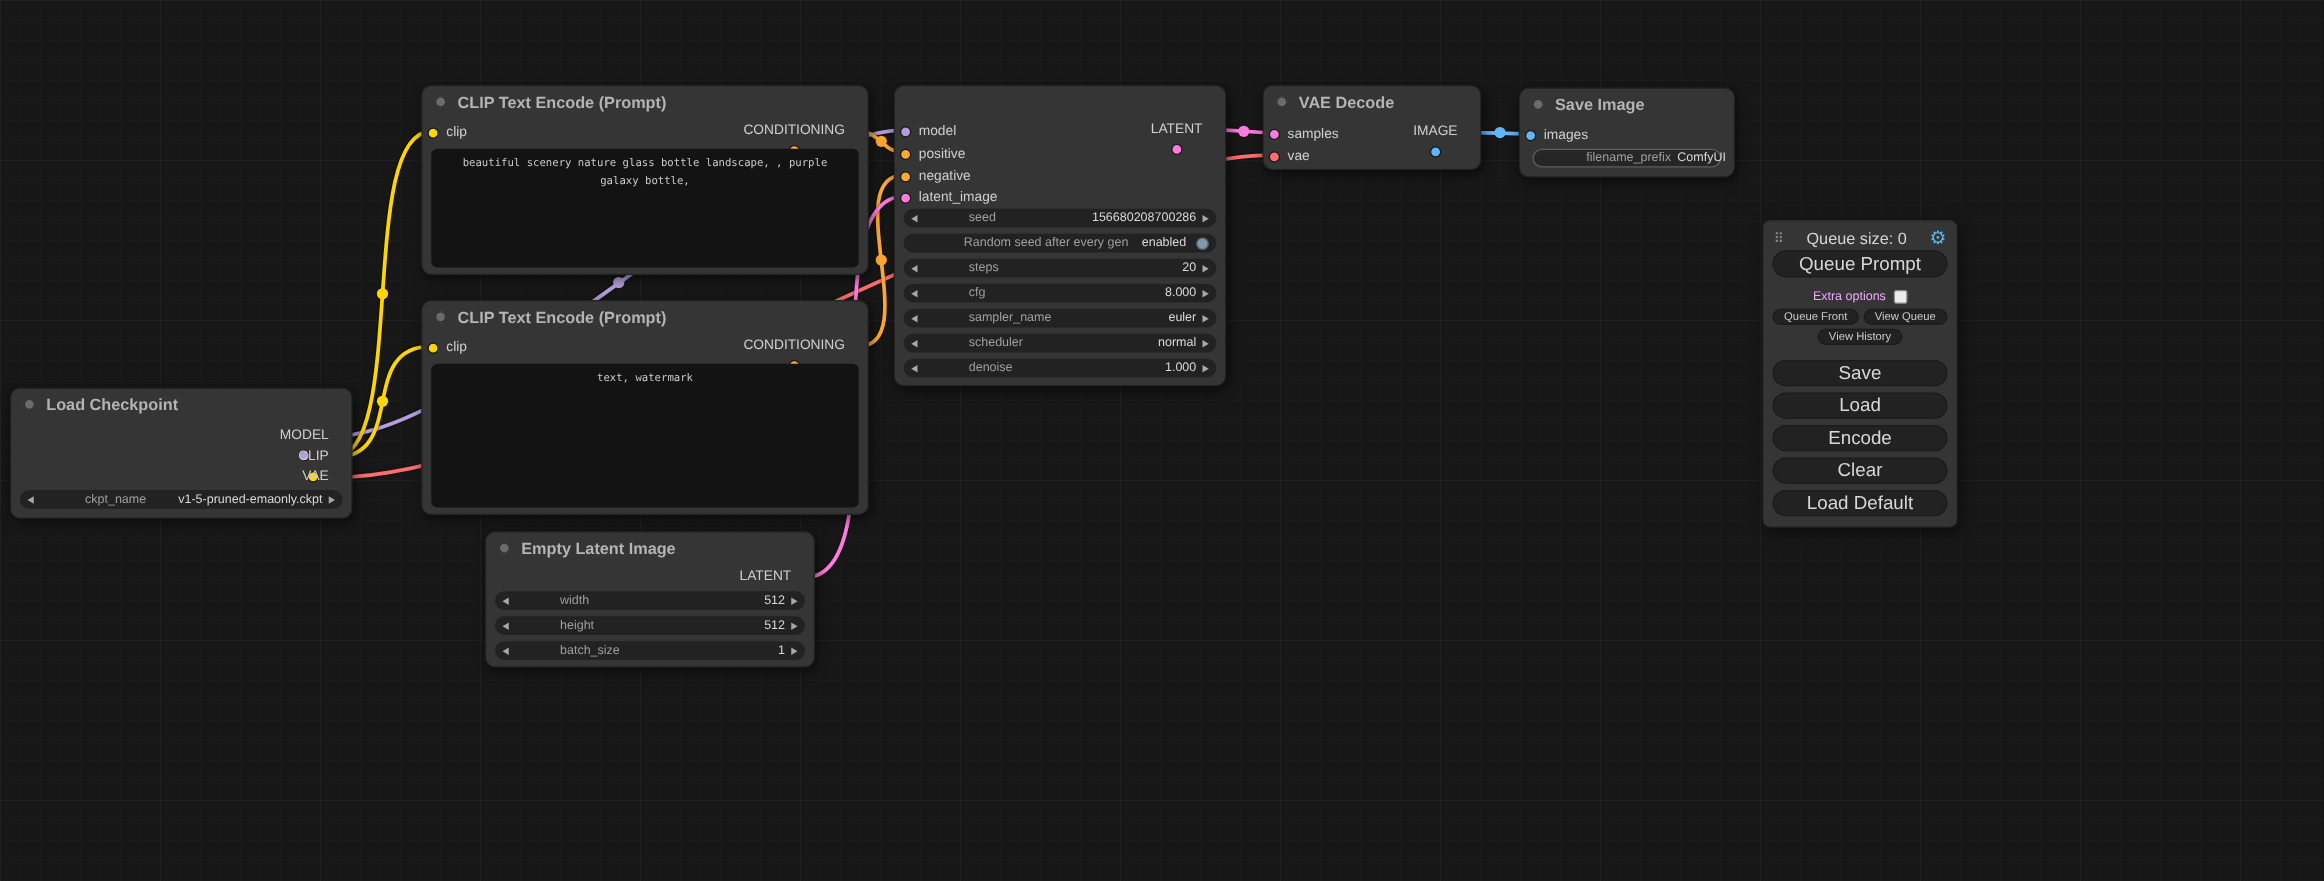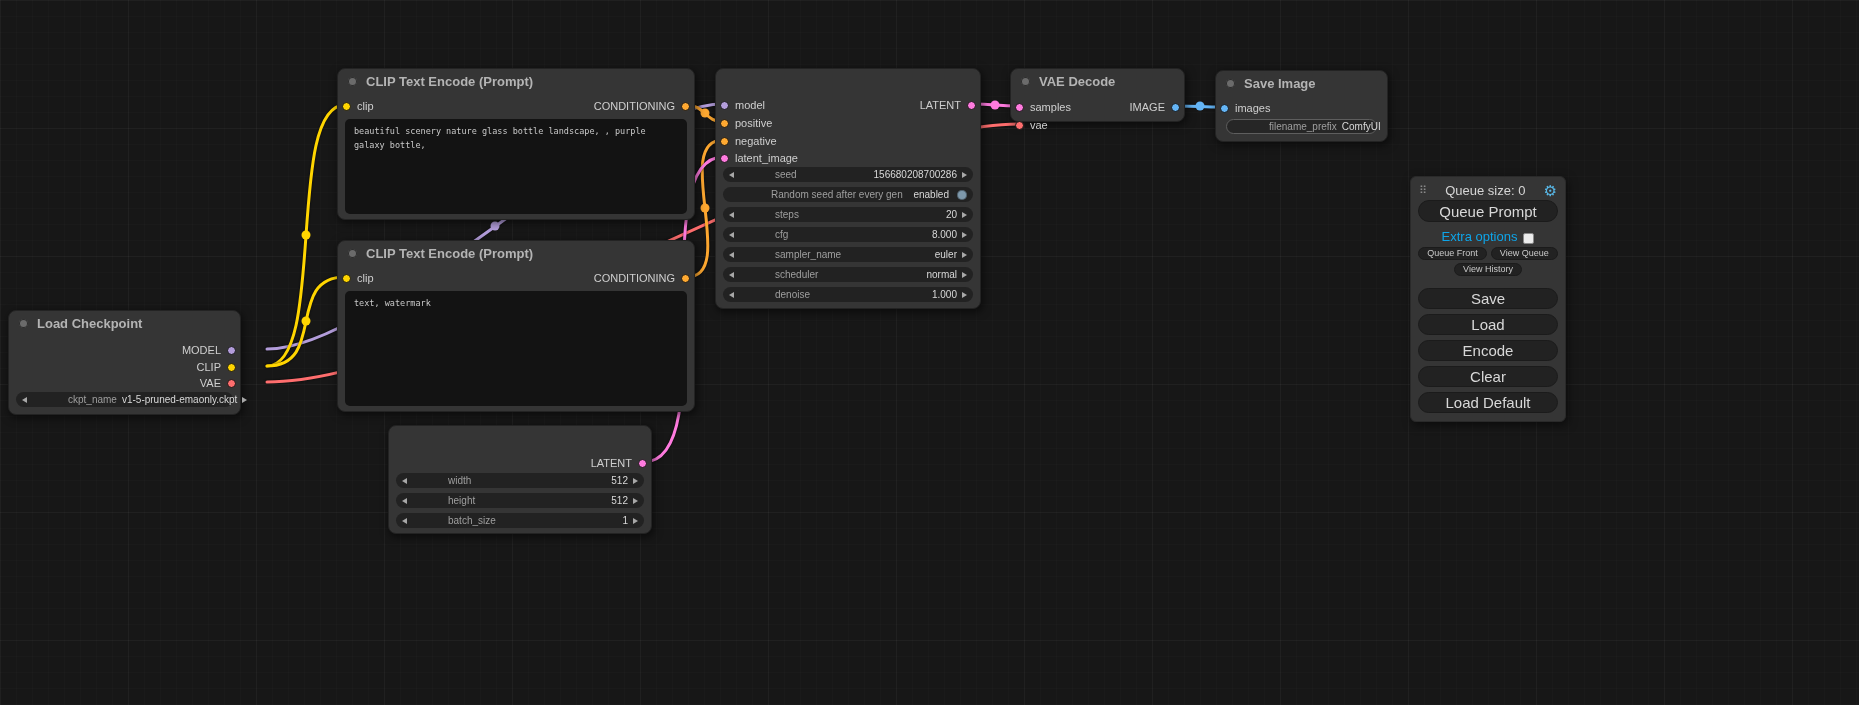--- a/index.html
+++ b/index.html
@@ -18,48 +18,48 @@
   svg.wires path{fill:none;stroke-width:3;stroke-linecap:round;filter:drop-shadow(0 0 1px rgba(0,0,0,.7));}
 
   .node{position:absolute;background:#353535;border:1px solid #232323;border-radius:8px;
         box-shadow:1.5px 2.5px 9px rgba(0,0,0,.55);z-index:2;}
   .header{height:24px;display:flex;align-items:center;gap:9px;padding:0 10px;}
   .tdot{width:9px;height:9px;border-radius:50%;background:#6b6b6b;box-shadow:inset 0 0 0 1px #2c2c2c;flex:none;cursor:pointer;}
   .node-title{font-size:13px;color:#b4b4b4;white-space:nowrap;font-weight:bold;}
 
   .row{position:absolute;display:flex;align-items:center;height:16px;font-size:11px;color:#cfcfcf;gap:6px;}
   .row.in{left:4px;}
-  .row.out{right:4px;}
+  .row.out{right:18px;flex-direction:column;}
   .port{width:9px;height:9px;border-radius:50%;border:1px solid #161616;flex:none;cursor:crosshair;}
   .slot-label{white-space:nowrap;}
 
   .widget{position:absolute;height:15px;background:#222;border-radius:8px;display:flex;align-items:center;
           gap:5px;padding:0 6px;font-size:10px;cursor:pointer;}
   .widget.bordered{border:1px solid #5e5e5e;background:#262626;}
   .wlabel{color:#9f9f9f;white-space:nowrap;padding-left:36px;}
   .wvalue{margin-left:auto;color:#d8d8d8;white-space:nowrap;}
   .arr-l{width:0;height:0;border-top:3.5px solid transparent;border-bottom:3.5px solid transparent;border-right:5px solid #a8a8a8;flex:none;}
   .arr-r{width:0;height:0;border-top:3.5px solid transparent;border-bottom:3.5px solid transparent;border-left:5px solid #a8a8a8;flex:none;}
   .knob{width:10px;height:10px;border-radius:50%;flex:none;margin-left:3px;box-shadow:inset 0 0 0 1px rgba(0,0,0,.35);}
 
   .node-text{position:absolute;background:#131313;border-radius:5px;padding:5px 9px;
              font-family:"DejaVu Sans Mono",monospace;font-size:8.5px;line-height:14px;color:#c9c9c9;
-             white-space:pre-wrap;overflow:hidden;cursor:text;}
+             white-space:pre-wrap;overflow:hidden;cursor:text;text-align:center;}
 
   #queue-panel{position:absolute;left:1410px;top:176px;width:156px;height:246px;background:#353535;
                border:1px solid #2a2a2a;border-radius:6px;z-index:3;box-shadow:2px 3px 10px rgba(0,0,0,.5);color:#ddd;}
   .ph{display:flex;align-items:center;padding:6px 8px 2px;}
   .drag{color:#8a8a8a;font-size:11px;cursor:grab;flex:none;}
   .qsize{flex:1;text-align:center;font-size:13px;color:#d6d6d6;}
   .gear{font-size:15px;cursor:pointer;flex:none;line-height:1;}
   .btn{display:block;background:#222;color:#d8d8d8;border:1px solid #1b1b1b;border-radius:11px;
        font-family:inherit;cursor:pointer;text-align:center;}
   .btn.big{width:140px;height:22px;margin:0 auto;font-size:15px;line-height:19px;}
   .qp{margin-top:2px;}
-  .extra{display:flex;align-items:flex-end;justify-content:center;gap:6px;height:14px;margin-top:8px;font-size:13px;color:#0ea5e9;}
+  .extra{display:flex;align-items:center;justify-content:center;gap:6px;height:14px;margin-top:8px;font-size:10px;color:#f0abfc;}
   .cb{width:11px;height:11px;background:#ececec;border:1px solid #8a8a8a;border-radius:2px;cursor:pointer;flex:none;}
   .srow{display:flex;justify-content:center;gap:4px;margin-top:3px;}
   .btn.sm{height:13px;font-size:9px;line-height:11px;border-radius:7px;padding:0 8px;color:#c9c9c9;display:inline-block;}
   .actions .btn.big{height:21px;margin-top:5px;line-height:18px;}
   .actions .btn.big:first-child{margin-top:12px;}
 </style>
 </head>
 <body>
 
 <div id="app">
@@ -78,21 +78,21 @@
     <circle cx="306" cy="235" r="4.5" fill="#FFD500"></circle>
     <circle cx="306" cy="321" r="4.5" fill="#FFD500"></circle>
     <circle cx="642" cy="253" r="4.5" fill="#FF6E6E"></circle>
     <circle cx="705" cy="113" r="4.5" fill="#FFA931"></circle>
     <circle cx="705" cy="208" r="4.5" fill="#FFA931"></circle>
     <circle cx="683" cy="309" r="4.5" fill="#FF7BDF"></circle>
     <circle cx="995" cy="105" r="4.5" fill="#FF7BDF"></circle>
     <circle cx="1200" cy="106" r="4.5" fill="#64B5F6"></circle>
   </svg>
 
-  <div class="node" style="left:8px;top:310px;width:233px;height:105px">
+  <div class="node" style="left:8px;top:310px;width:274px;height:105px">
     <div class="header">
       <span class="tdot"></span>
       <span class="node-title">Load Checkpoint</span>
     </div>
     <div class="row out" style="top:31px">
       <span class="slot-label">MODEL</span>
       <span class="port" style="background: rgb(179, 157, 219);"></span>
     </div>
     <div class="row out" style="top:48px">
       <span class="slot-label">CLIP</span>
@@ -136,20 +136,24 @@
       <span class="slot-label">clip</span>
     </div>
     <div class="row out" style="top:29px">
       <span class="slot-label">CONDITIONING</span>
       <span class="port" style="background: rgb(255, 169, 49);"></span>
     </div>
     <div class="node-text" style="left:7px;right:7px;top:50px;height:115px">text, watermark</div>
   </div>
 
   <div class="node" style="left:388px;top:425px;width:264px;height:109px">
+    <div class="header">
+      <span class="tdot"></span>
+      <span class="node-title">Empty Latent Image</span>
+    </div>
     <div class="row out" style="top:29px">
       <span class="slot-label">LATENT</span>
       <span class="port" style="background: rgb(255, 123, 223);"></span>
     </div>
     <div class="widget" style="left:7px;right:7px;top:47px">
       <span class="arr-l"></span>
       <span class="wlabel">width</span>
       <span class="wvalue">512</span>
       <span class="arr-r"></span>
     </div>
@@ -225,21 +229,21 @@
       <span class="arr-r"></span>
     </div>
     <div class="widget" style="left:7px;right:7px;top:218px">
       <span class="arr-l"></span>
       <span class="wlabel">denoise</span>
       <span class="wvalue">1.000</span>
       <span class="arr-r"></span>
     </div>
   </div>
 
-  <div class="node" style="left:1010px;top:68px;width:175px;height:54px">
+  <div class="node" style="left:1010px;top:68px;width:175px;height:68px">
     <div class="header">
       <span class="tdot"></span>
       <span class="node-title">VAE Decode</span>
     </div>
     <div class="row in" style="top:30px">
       <span class="port" style="background: rgb(255, 123, 223);"></span>
       <span class="slot-label">samples</span>
     </div>
     <div class="row in" style="top:48px">
       <span class="port" style="background: rgb(255, 110, 110);"></span>

